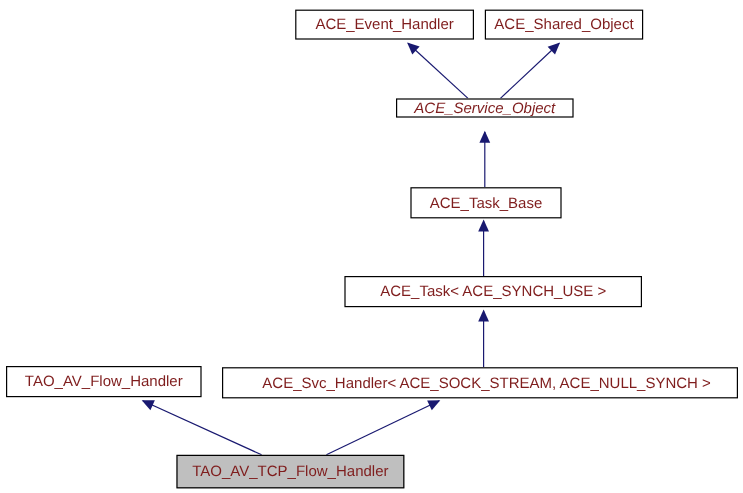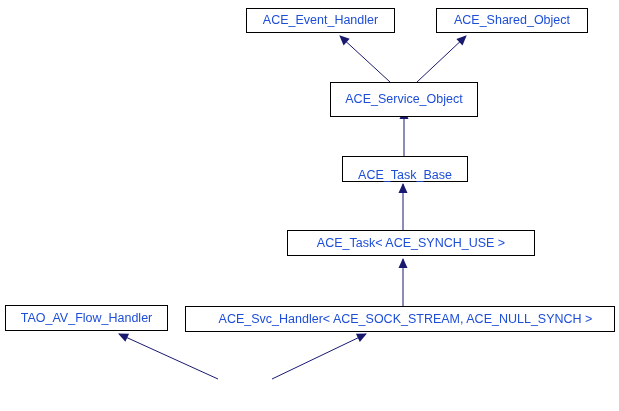--- a/index.html
+++ b/index.html
@@ -26,21 +26,21 @@
   .node {
     position: absolute;
     box-sizing: border-box;
     border: 1px solid #000000;
     background: #ffffff;
     display: flex;
     align-items: center;
     justify-content: center;
     font-size: 12.5px;
     line-height: 1;
-    color: #1d4ed8;
+    color: #7f1d1d;
     white-space: nowrap;
     cursor: pointer;
   }
   .node.highlight {
     background: #bfbfbf;
     cursor: default;
   }
   .node span {
     pointer-events: none;
   }
@@ -62,38 +62,41 @@
     <line x1="403" y1="230" x2="403" y2="184" stroke="#191970" stroke-width="1" marker-end="url(#arrowhead)"></line>
     <line x1="403" y1="306" x2="403" y2="259" stroke="#191970" stroke-width="1" marker-end="url(#arrowhead)"></line>
     <line x1="218" y1="379" x2="119" y2="334" stroke="#191970" stroke-width="1" marker-end="url(#arrowhead)"></line>
     <line x1="272" y1="379" x2="366" y2="334" stroke="#191970" stroke-width="1" marker-end="url(#arrowhead)"></line>
   </svg>
 
   <div class="node" style="left:246px; top:8px; width:149px; height:25px;">
     <span>ACE_Event_Handler</span>
   </div>
 
-  <div class="node" style="left:436px; top:8px; width:152px; height:25px;">
+  <div class="node" style="left:404px; top:8px; width:132px; height:25px;">
     <span>ACE_Shared_Object</span>
   </div>
 
-  <div class="node" style="left:330px; top:82px; width:148px; height:35px;">
+  <div class="node" style="left:330px; top:82px; width:148px; height:16px;font-style:italic;">
     <span>ACE_Service_Object</span>
   </div>
 
-  <div class="node" style="left:342px; top:156px; width:126px; height:26px;align-items:flex-end;">
+  <div class="node" style="left:342px; top:156px; width:126px; height:26px;">
     <span>ACE_Task_Base</span>
   </div>
 
   <div class="node" style="left:287px; top:230px; width:248px; height:26px;">
     <span>ACE_Task&lt; ACE_SYNCH_USE &gt;</span>
   </div>
 
   <div class="node" style="left:5px; top:305px; width:163px; height:26px;">
     <span>TAO_AV_Flow_Handler</span>
   </div>
 
   <div class="node" style="left:185px; top:306px; width:430px; height:26px;padding-left:11px;">
     <span>ACE_Svc_Handler&lt; ACE_SOCK_STREAM, ACE_NULL_SYNCH &gt;</span>
   </div>
 
+  <div class="node highlight" style="left:147px; top:379px; width:190px; height:28px;">
+    <span>TAO_AV_TCP_Flow_Handler</span>
+  </div>
 
 </div>
 
 </body></html>

